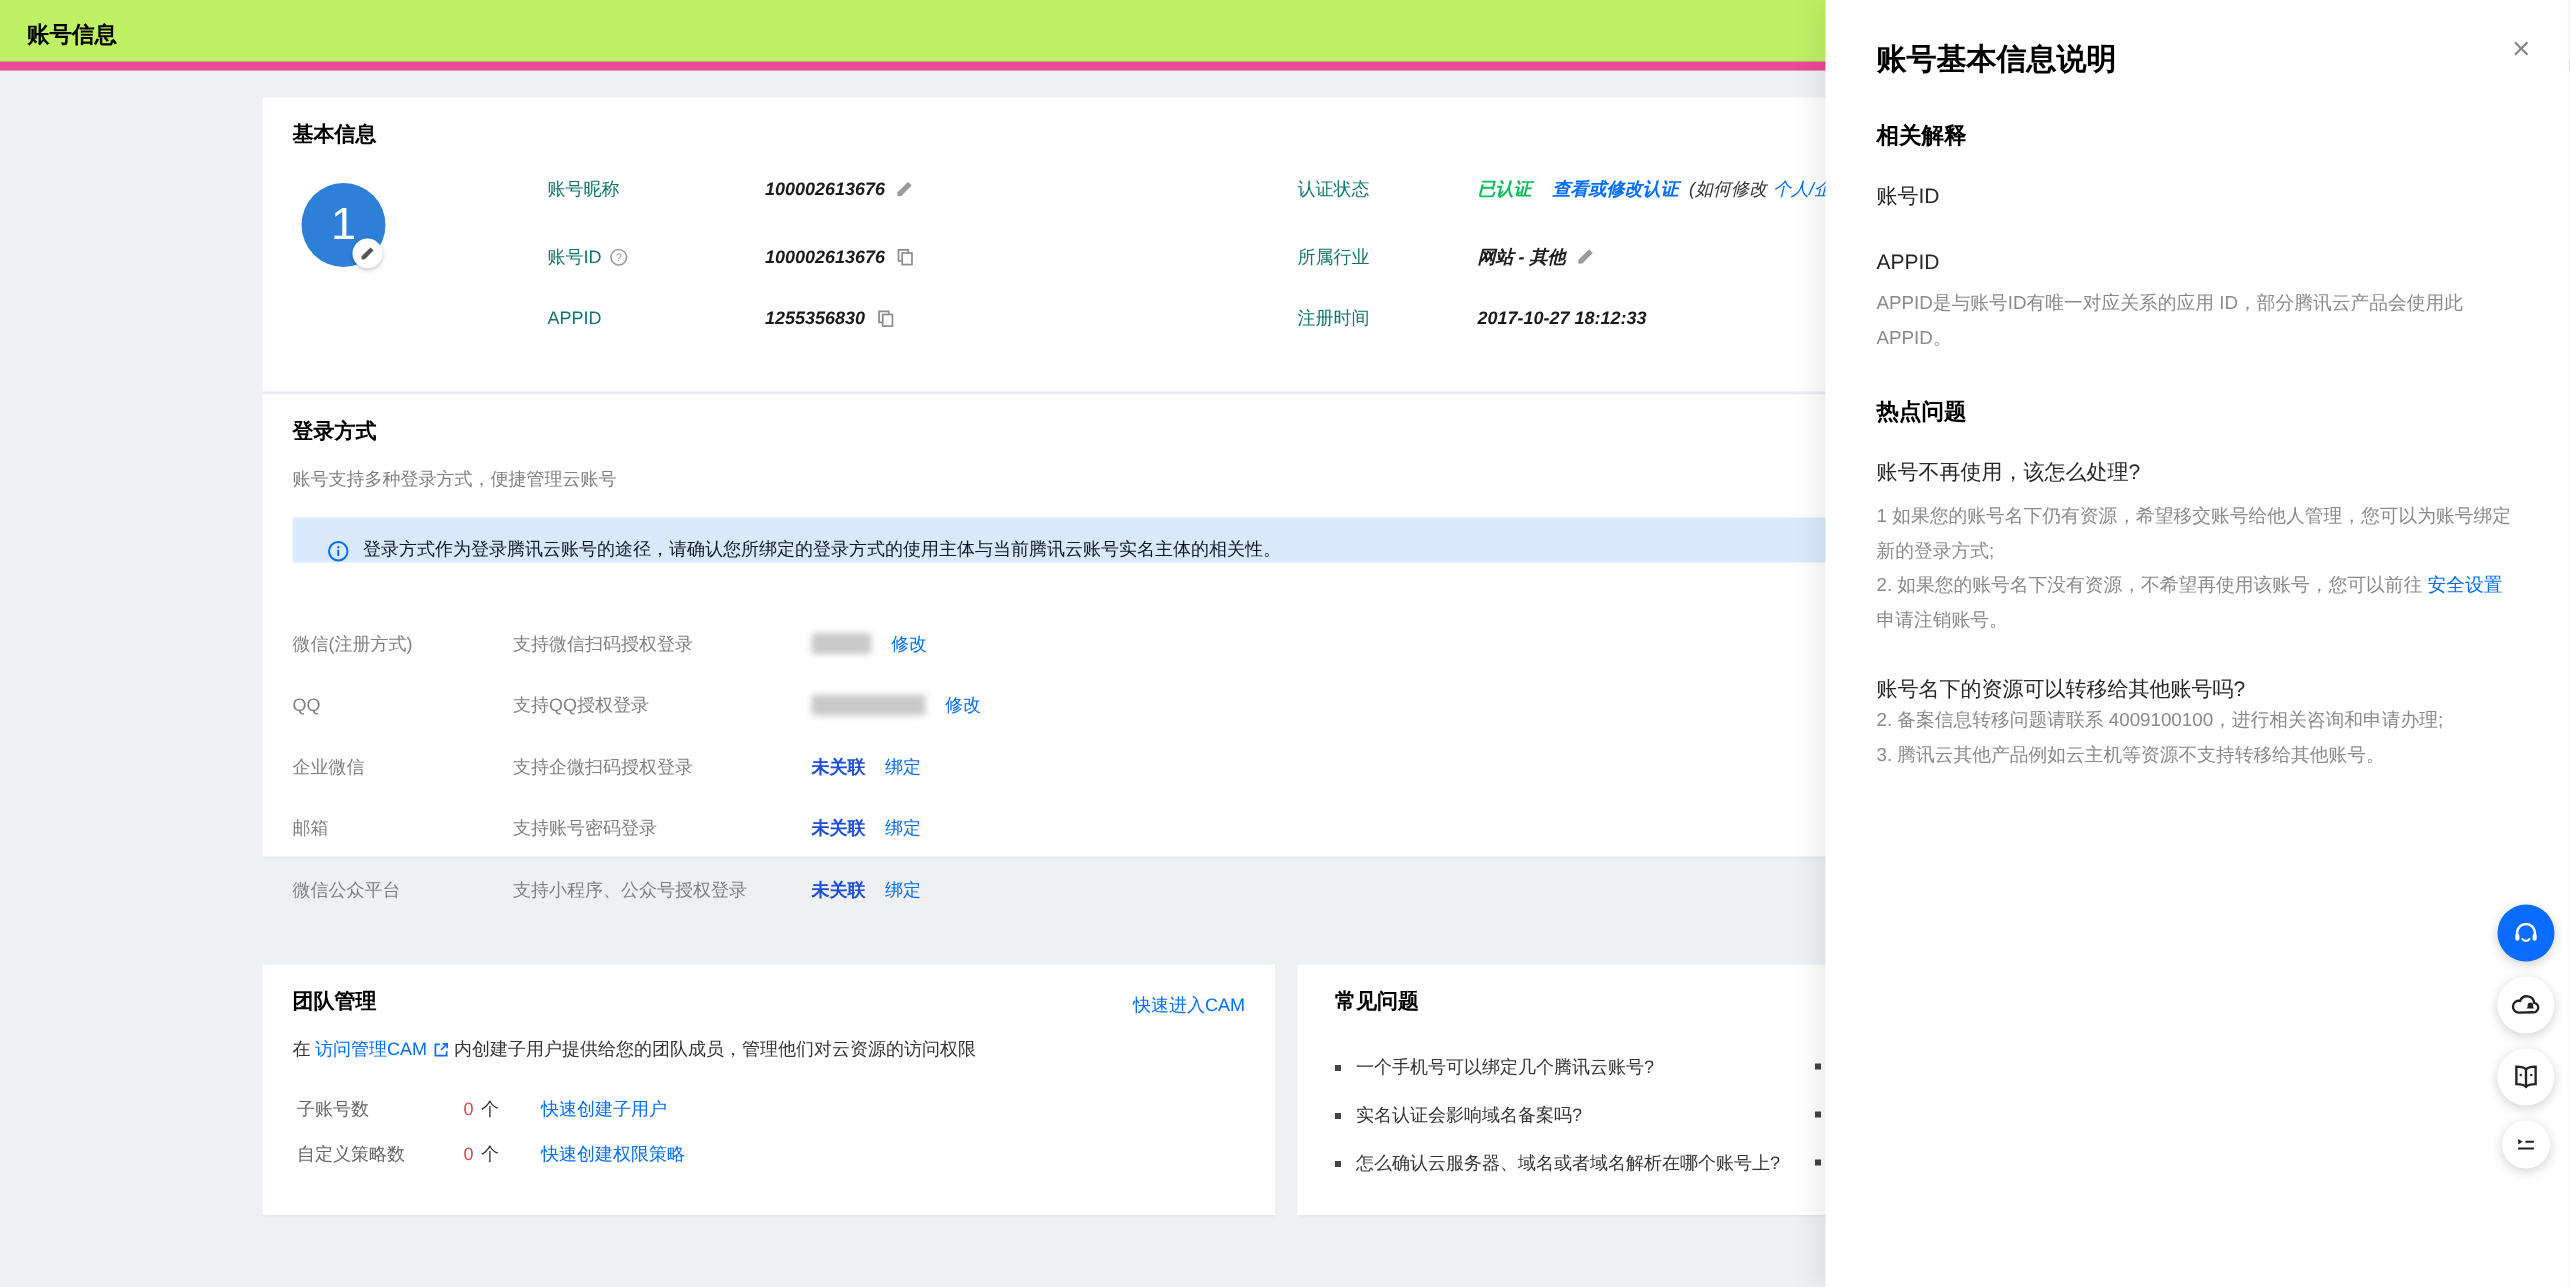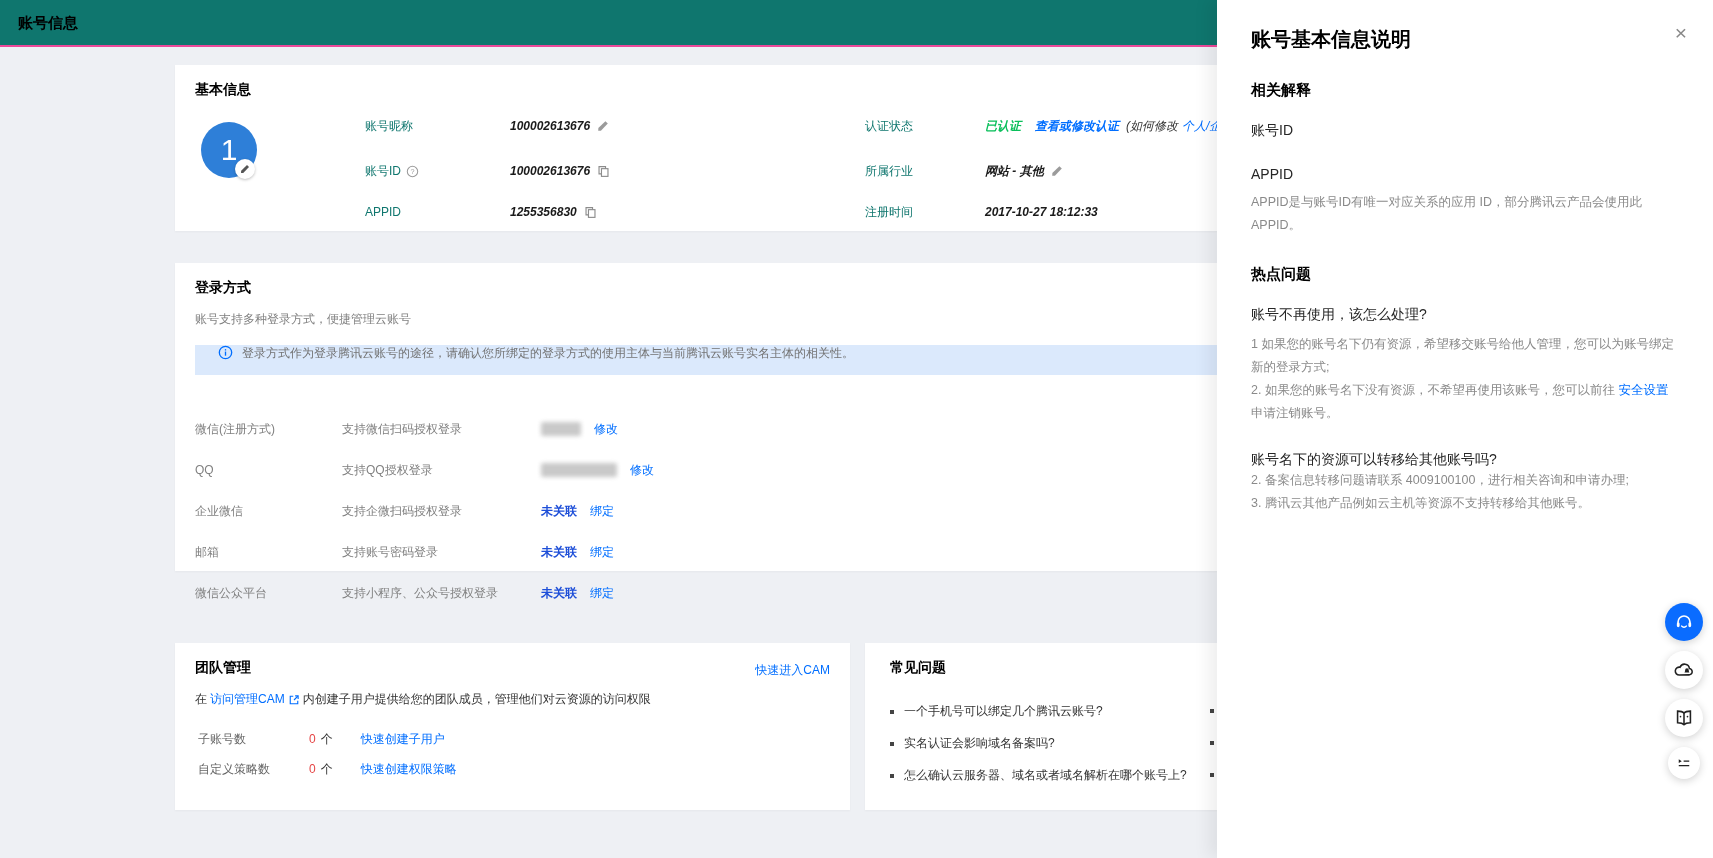--- a/index.html
+++ b/index.html
@@ -1,25 +1,25 @@
 <!DOCTYPE html>
 <html><head>
 <meta charset="utf-8">
 <style>
   * { box-sizing: border-box; margin: 0; padding: 0; }
   html,body { width:1713px; height:858px; }
   body {
     font-family: "Liberation Sans", "DejaVu Sans", sans-serif;
     background:#eef0f4; position:relative; overflow:hidden; color:#333;
   }
-  .topbar { position:absolute; left:0; top:0; width:100%; height:47px; background:#0f766e; border-bottom:2px solid #ec4899; }
+  .topbar { position:absolute; left:0; top:0; width:100%; height:47px; background:#bef264; border-bottom:6px solid #ec4899; }
   .page-title { position:absolute; left:18px; top:14px; font-size:15px; font-weight:bold; color:#000; }
 
   .card { position:absolute; background:#fff; box-shadow:0 1px 2px rgba(0,0,0,.04); }
-  #card-basic { left:175px; top:65px;  width:1363px; height:166px; }
+  #card-basic { left:175px; top:65px;  width:1363px; height:196px; }
   #card-login { left:175px; top:263px; width:1363px; height:308px; }
   #card-team  { left:175px; top:643px; width:675px;  height:167px; }
   #card-faq   { left:865px; top:643px; width:673px;  height:167px; }
   .card-title { position:absolute; left:20px; top:16px; font-size:14px; font-weight:bold; color:#000; }
 
   
   .avatar { position:absolute; left:26px; top:57px; width:56px; height:56px; border-radius:50%;
             background:#2e7fd8; color:#fff; font-size:30px; display:flex; align-items:center; justify-content:center; }
   .avatar-edit { position:absolute; left:60px; top:94px; width:20px; height:20px; border-radius:50%;
             background:#fff; box-shadow:0 1px 3px rgba(0,0,0,.25); display:flex; align-items:center; justify-content:center; cursor:pointer; }
@@ -30,21 +30,21 @@
   .colL-label { left:190px; } .colL-value { left:335px; }
   .colR-label { left:690px; } .colR-value { left:810px; }
   .status-ok { color:#0abf5b; font-weight:bold; }
   .link { color:#006eff; cursor:pointer; text-decoration:none; }
   .muted-paren { color:#333; font-weight:normal; }
   .icon-btn { display:inline-flex; align-items:center; cursor:pointer; }
 
   
   .subtitle { position:absolute; left:20px; top:48px; font-size:12px; color:#808080; }
   .banner { position:absolute; left:20px; top:82px; width:1323px; height:30px; background:#dbe9fc;
-            display:flex; align-items:flex-start; padding-left:23px; gap:9px; font-size:12px; color:#737373; }
+            display:flex; align-items:flex-end; padding-left:23px; gap:9px; font-size:12px; color:#0f172a; }
   .lg-row { position:absolute; left:0; width:100%; height:18px; display:flex; align-items:center; font-size:12px; }
   .lg-name { position:absolute; left:20px; color:#808080; }
   .lg-desc { position:absolute; left:167px; color:#808080; }
   .lg-val  { position:absolute; left:366px; display:flex; align-items:center; gap:13px; }
   .lr1{top:157px}.lr2{top:198px}.lr3{top:239px}.lr4{top:280px}.lr5{top:321px}
   .masked { height:14px; background:#c9c9c9; border-radius:2px; filter:blur(2px); }
   .masked.w1 { width:40px; } .masked.w2 { width:76px; }
   .bold-dark { font-weight:bold; color:#1d4ed8; }
 
   

